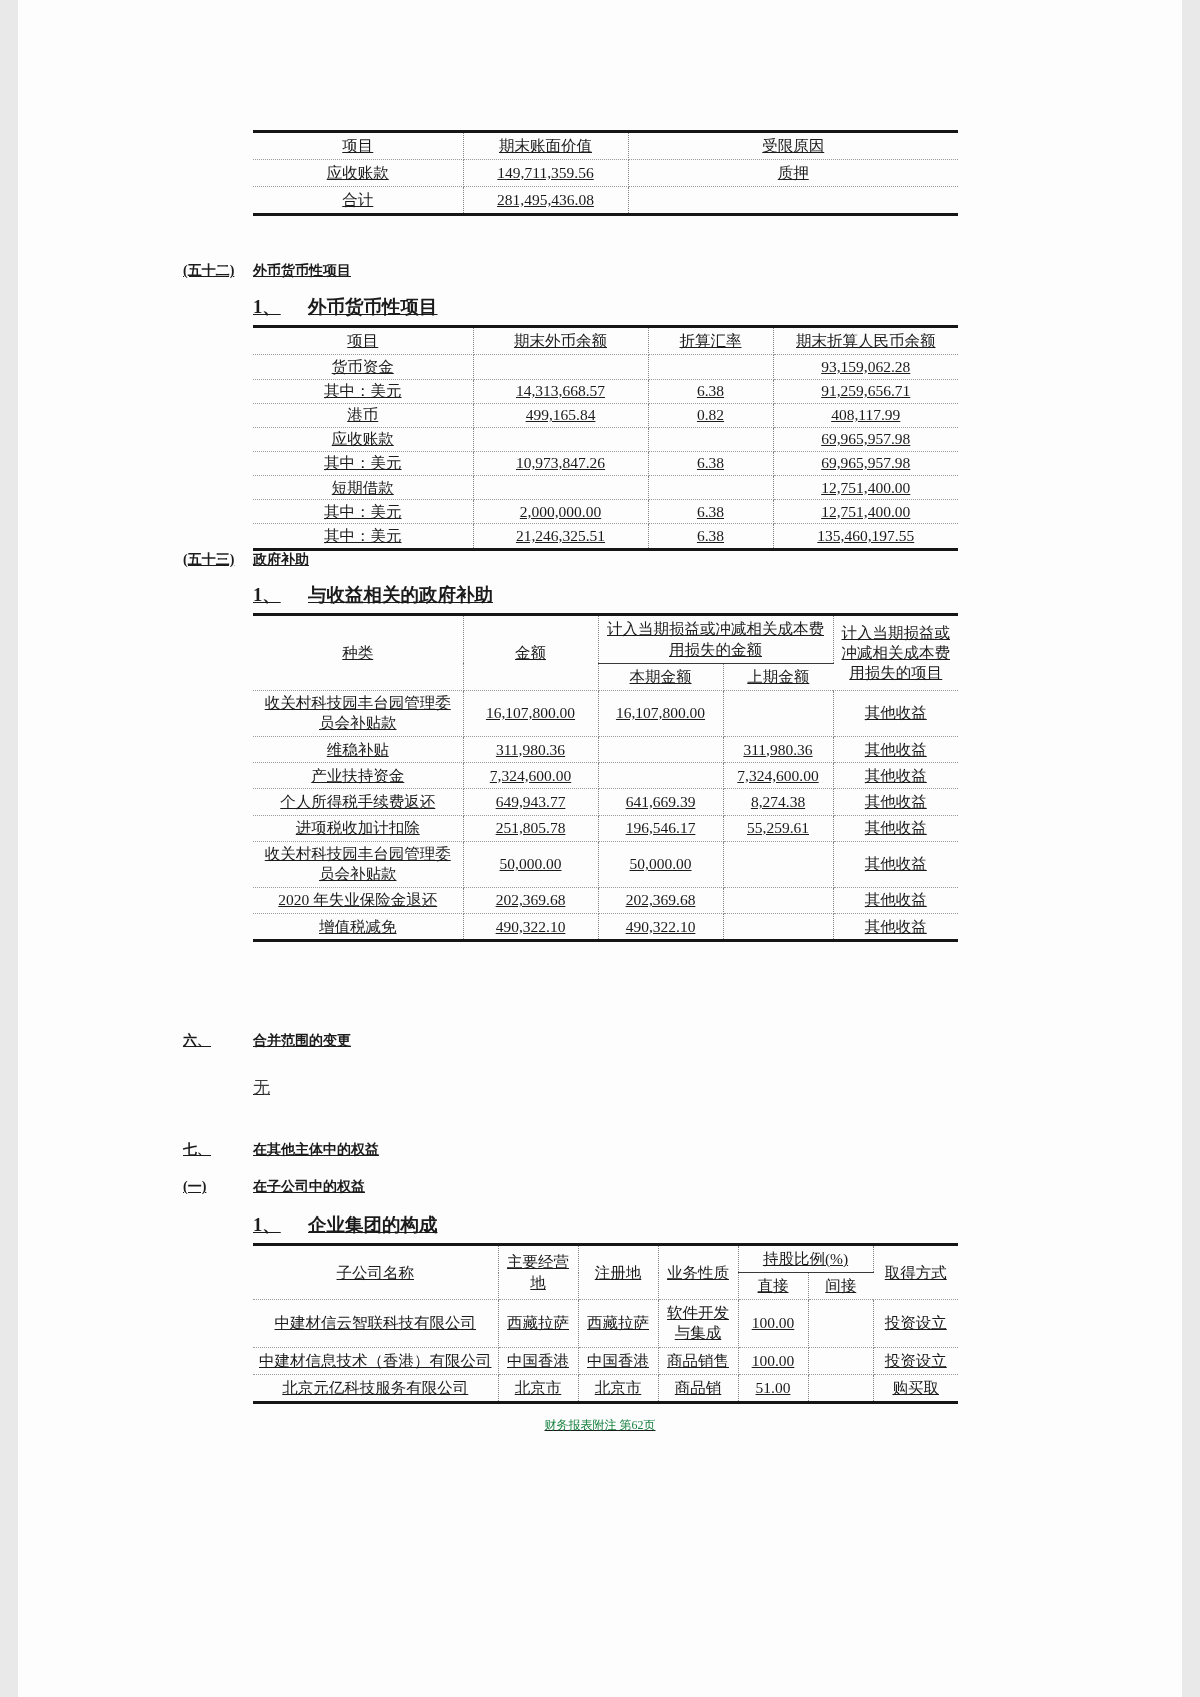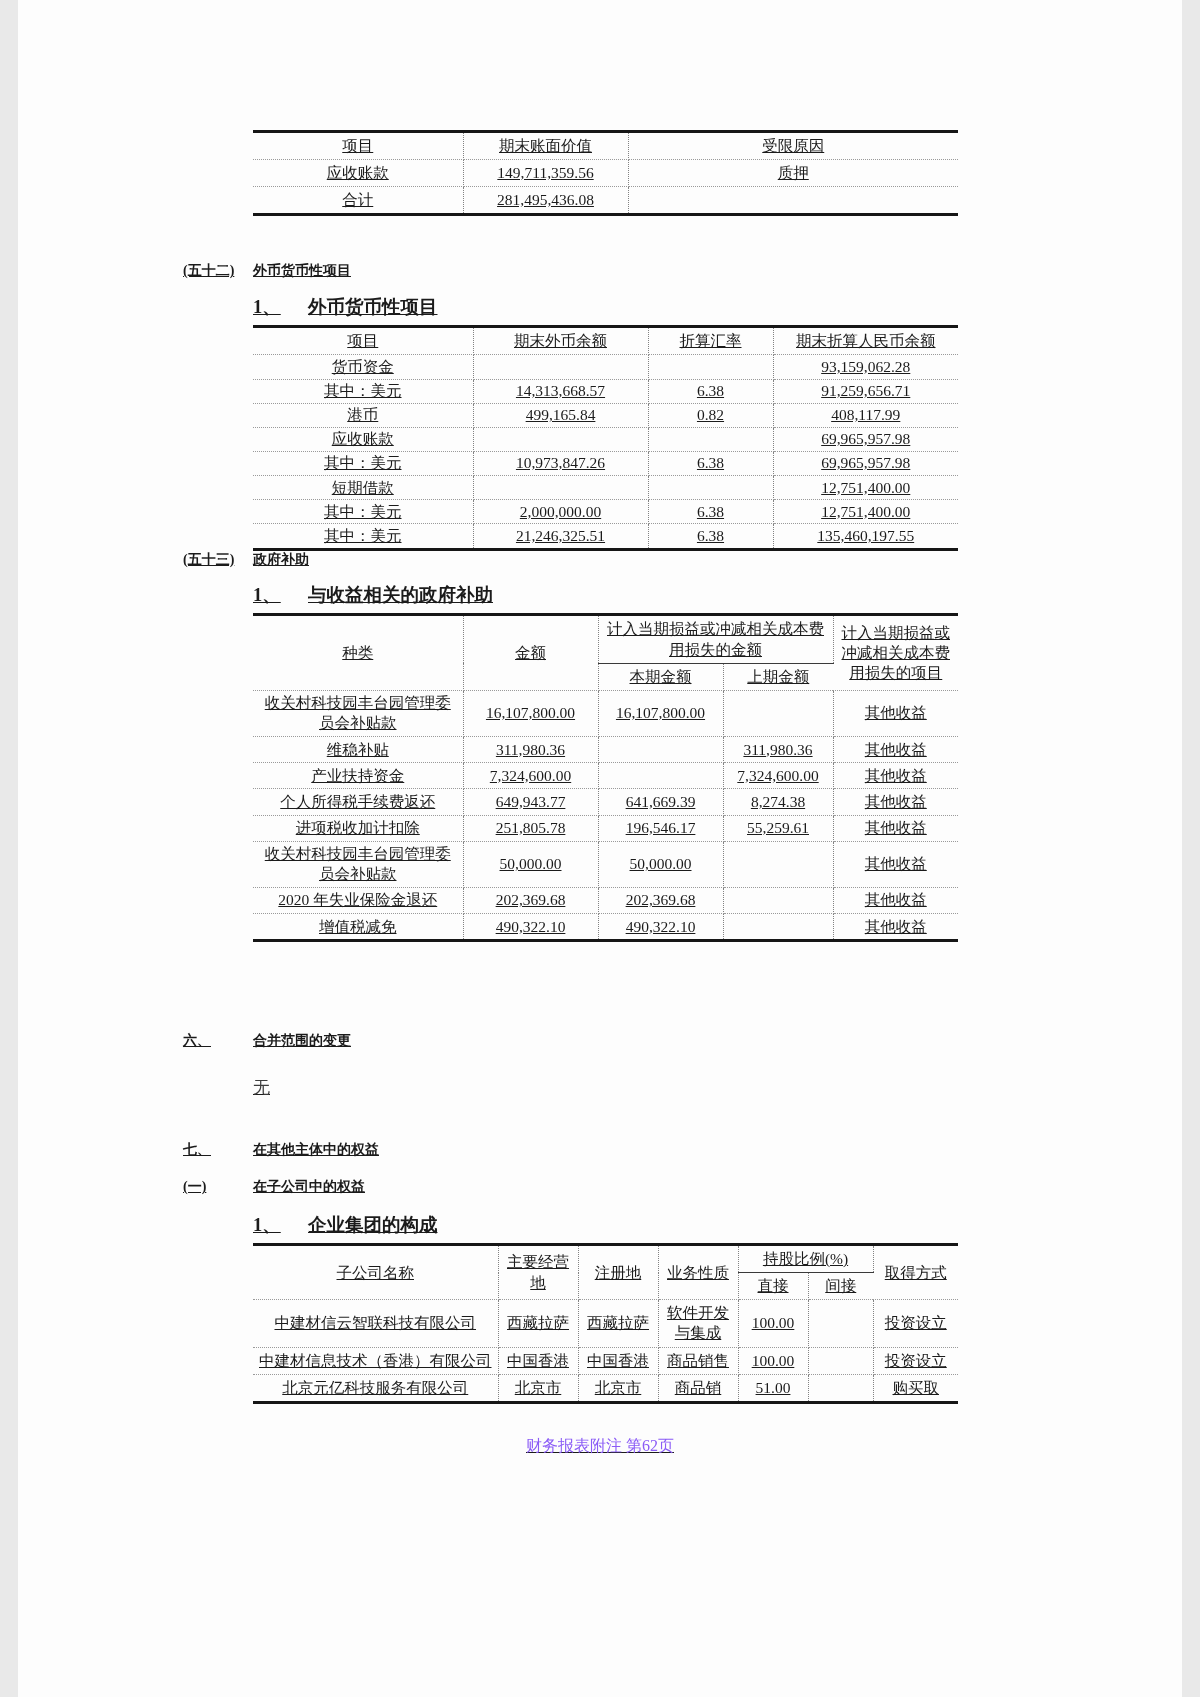--- a/index.html
+++ b/index.html
@@ -34,21 +34,21 @@
   .ac{text-align:center;}
   .ind{padding-left:58px;}
   .solid-b{border-bottom:1px solid #3a3a3a !important;}
   .t2 td{padding-top:1.5px;padding-bottom:1.5px;}
   .t3 td{padding-top:2.5px;padding-bottom:2.5px;}
   .sec{display:flex;margin-left:165px;font-weight:bold;font-size:14px;line-height:1.35;}
   .sec .num{width:70px;flex:none;}
   .sub{display:flex;margin-left:235px;font-weight:bold;font-size:18.5px;line-height:1.35;margin-bottom:5px;}
   .sub .num{width:55px;flex:none;}
   .plain{margin-left:235px;font-size:17px;color:#3c3c3c;}
-  .footer{text-align:center;font-size:16px;margin-top:32px;color:#8b5cf6;}
+  .footer{text-align:center;font-size:12px;margin-top:14px;color:#15803d;}
   
   .t1{margin-top:130px;}
   .sec-52{margin-top:46px;}
   .sub-52{margin-top:14px;}
   .sec-53{}
   .sub-53{margin-top:14px;}
   .sec-6{margin-top:90px;}
   .plain-6{margin-top:26px;}
   .sec-7{margin-top:42px;}
   .sec-71{margin-top:18px;}

